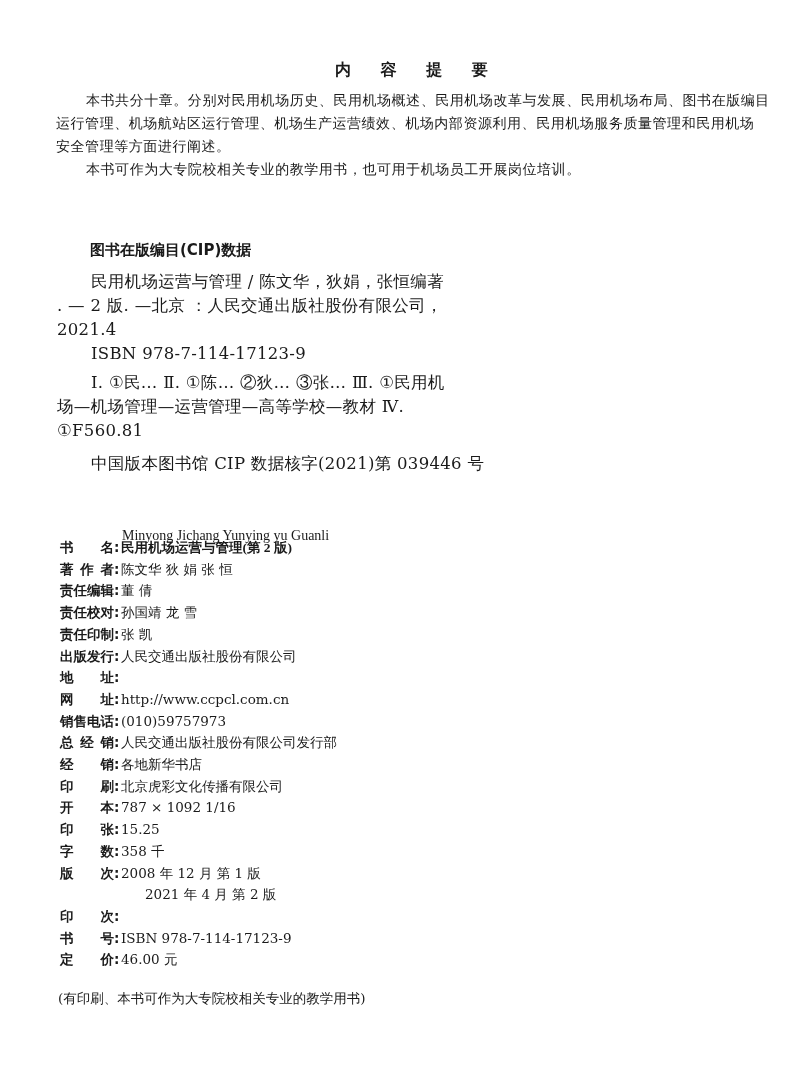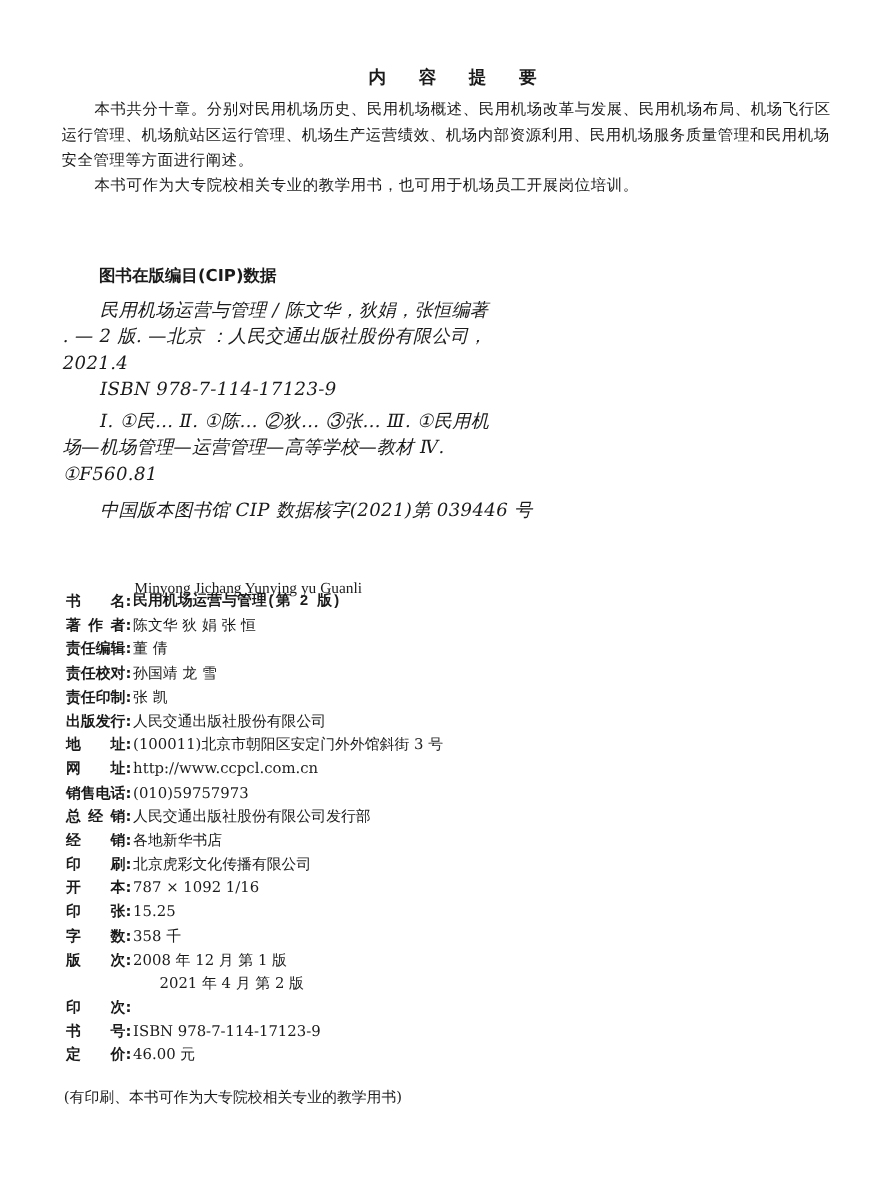--- a/index.html
+++ b/index.html
@@ -1,35 +1,35 @@
 <!DOCTYPE html>
 <html><head>
   <meta charset="utf-8">
   <style>
     html, body { margin: 0; padding: 0; background: #ffffff; }
     body { width: 790px; height: 1074px; position: relative; overflow: hidden; color: #1a1a1a; font-family: "DejaVu Serif", "Liberation Serif", serif; }
     .ln { position: absolute; white-space: nowrap; line-height: 1; }
     .title { font-family: "DejaVu Sans", "Liberation Sans", sans-serif; font-weight: bold; font-size: 16px; letter-spacing: 12px; }
     .para { font-size: 14px; letter-spacing: 0.55px; }
     .cip-head { font-family: "DejaVu Sans", "Liberation Sans", sans-serif; font-weight: bold; font-size: 15px; }
-    .cip { font-size: 16.5px; letter-spacing: 0.3px; font-style: italic; }
+    .cip { font-size: 16.5px; letter-spacing: 0.3px; }
     .pinyin { font-family: "Liberation Serif", "DejaVu Serif", serif; font-size: 14px; }
     .row { position: absolute; left: 60px; white-space: nowrap; font-size: 13.5px; line-height: 1; display: flex; }
     .row .lbl { font-family: "DejaVu Sans", "Liberation Sans", sans-serif; font-weight: bold; width: 54px; display: flex; justify-content: space-between; }
     .row .colon { font-weight: bold; width: 5px; font-family: "DejaVu Sans", "Liberation Sans", sans-serif; }
     .row .val { padding-left: 2px; }
-    .row .val.bold { font-family: Liberation Mono, monospace; font-weight: bold; }
+    .row .val.bold { font-family: Liberation Serif, serif; font-weight: bold; }
     .note { font-size: 13.5px; }
   </style>
 </head>
 <body>
 
 <div>
   <div class="ln title" style="left:335px; top:62px;">内 容 提 要</div>
-  <div class="ln para" style="left:86px; top:93px;">本书共分十章。分别对民用机场历史、民用机场概述、民用机场改革与发展、民用机场布局、机场飞行区</div>
+  <div class="ln para" style="left:86px; top:93px;">本书共分十章。分别对民用机场历史、民用机场概述、民用机场改革与发展、民用机场布局、图书在版编目</div>
   <div class="ln para" style="left:56px; top:116px;">运行管理、机场航站区运行管理、机场生产运营绩效、机场内部资源利用、民用机场服务质量管理和民用机场</div>
   <div class="ln para" style="left:56px; top:139px;">安全管理等方面进行阐述。</div>
   <div class="ln para" style="left:86px; top:162px;">本书可作为大专院校相关专业的教学用书，也可用于机场员工开展岗位培训。</div>
 </div>
 
 <div>
   <div class="ln cip-head" style="left:90px; top:243px;">图书在版编目(CIP)数据</div>
   <div class="ln cip" style="left:91px; top:274px;">民用机场运营与管理 / 陈文华，狄娟，张恒编著</div>
   <div class="ln cip" style="left:57px; top:298px;">. — 2 版. —北京 ：人民交通出版社股份有限公司，</div>
   <div class="ln cip" style="left:57px; top:322px;">2021.4</div>
@@ -99,21 +99,20 @@
         </span>
         <span class="colon">:</span>
         <span class="val">人民交通出版社股份有限公司</span>
       </div>
       <div class="row" style="top: 671.2px;">
         <span class="lbl">
           <span>地</span>
           <span>址</span>
         </span>
         <span class="colon">:</span>
-        <span class="val">(100011)北京市朝阳区安定门外外馆斜街 3 号</span>
       </div>
       <div class="row" style="top: 692.9px;">
         <span class="lbl">
           <span>网</span>
           <span>址</span>
         </span>
         <span class="colon">:</span>
         <span class="val">http://www.ccpcl.com.cn</span>
       </div>
       <div class="row" style="top: 714.6px;">

